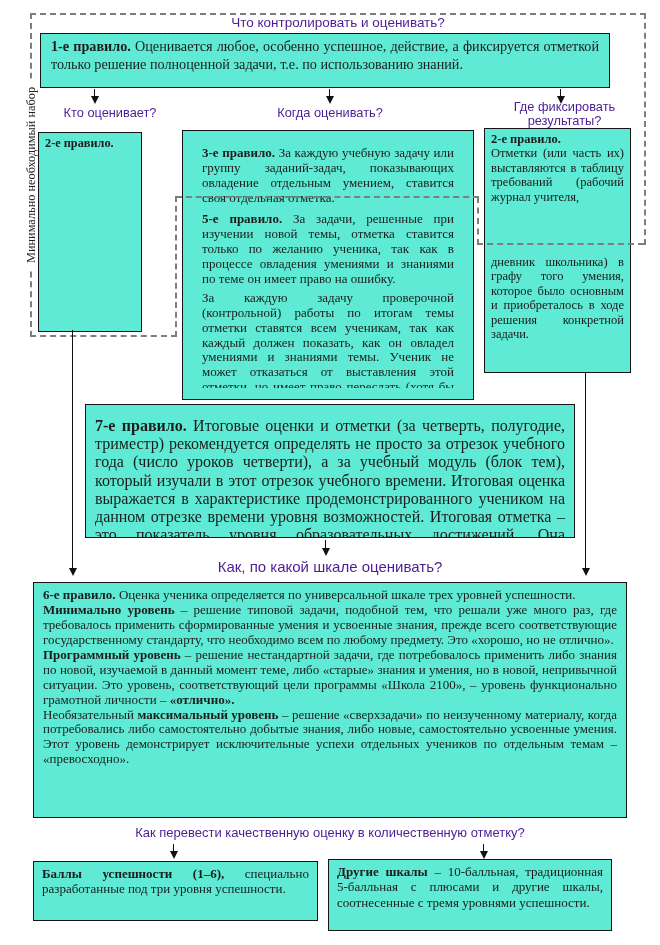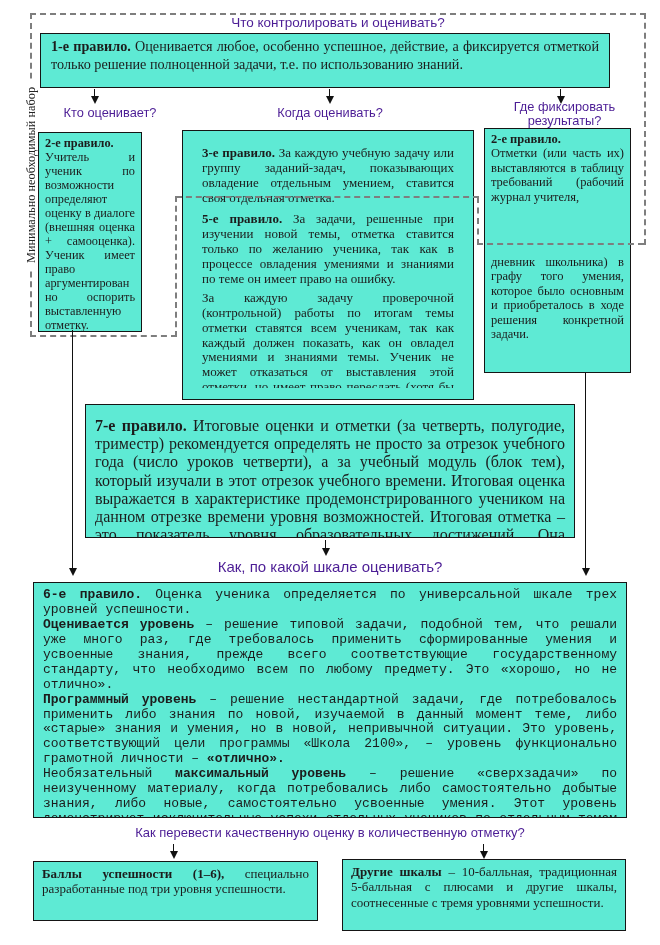--- a/index.html
+++ b/index.html
@@ -31,23 +31,23 @@
   .box-r1{left:40px;top:33px;width:570px;height:55px;font-size:14.2px;line-height:1.25;padding:4px 10px;}
   .box-r2{left:38px;top:132px;width:104px;height:200px;font-size:12.3px;line-height:1.14;padding:3px 6px;overflow-wrap:break-word;}
   .box-r35{left:182px;top:130px;width:292px;height:270px;display:flex;flex-direction:column;padding:11px;font-size:13px;line-height:1.15;}
   .part3{height:64px;padding:4px 8px;overflow:hidden;box-sizing:border-box;}
   .part5{flex:1;padding:6px 8px 4px;overflow:hidden;}
   .part5 .p2{margin-top:4px;}
   .box-r4{left:484px;top:128px;width:147px;height:245px;font-size:12.5px;line-height:1.15;overflow-wrap:break-word;}
   .r4p1{position:absolute;top:3px;left:6px;right:6px;height:106px;overflow:hidden;text-align:justify;}
   .r4p2{position:absolute;top:126px;left:6px;right:6px;bottom:3px;overflow:hidden;text-align:justify;}
   .box-r7{left:85px;top:404px;width:490px;height:134px;font-size:16px;line-height:1.14;padding:12px 9px;}
-  .box-r6{left:33px;top:582px;width:594px;height:236px;font-size:13px;line-height:1.15;padding:5px 9px;font-family:Liberation Mono, monospace;}
+  .box-r6{left:33px;top:582px;width:594px;height:236px;font-size:13px;line-height:1.15;padding:5px 9px;}
   .box-bl{left:33px;top:861px;width:285px;height:60px;font-size:13px;line-height:1.18;padding:4px 8px;}
-  .box-br{left:342px;top:859px;width:284px;height:72px;font-size:13px;line-height:1.18;padding:4px 8px;}
+  .box-br{left:328px;top:859px;width:284px;height:72px;font-size:13px;line-height:1.18;padding:4px 8px;}
   .hd-title{left:30px;top:15px;width:616px;font-size:13.5px;}
   .hd-who{left:30px;top:106px;width:160px;font-size:12.8px;}
   .hd-when{left:240px;top:106px;width:180px;font-size:12.8px;}
   .hd-where{left:487px;top:100px;width:155px;font-size:12.8px;}
   .hd-scale{left:80px;top:559px;width:500px;font-size:15px;}
   .hd-convert{left:0;top:826px;width:660px;font-size:13px;}
 </style>
 </head>
 <body>
 
@@ -74,21 +74,20 @@
   <div class="varrow" style="left:90px;top:89px;height:15px;"></div>
   <div class="varrow" style="left:325px;top:89px;height:15px;"></div>
   <div class="varrow" style="left:556px;top:89px;height:15px;"></div>
 
   <div class="hd hd-who">Кто оценивает?</div>
   <div class="hd hd-where">Где фиксировать результаты?</div>
   <div class="hd hd-when">Когда оценивать?</div>
 
   <div class="box box-r2">
     <b class="lead-block">2-е правило.</b>
-    <span>Учитель и ученик по возможности определяют оценку в диалоге (внешняя оценка + самооценка). Ученик имеет право аргументированно оспорить выставленную отметку.</span>
   </div>
 
   <div class="box box-r35">
     <div class="part3">
       <b class="lead">3-е правило.</b><span> За каждую учебную задачу или группу заданий-задач, показывающих овладение отдельным умением, ставится своя отдельная отметка.</span>
     </div>
     <div class="part5">
       <p class="pp"><b class="lead">5-е правило.</b><span> За задачи, решенные при изучении новой темы, отметка ставится только по желанию ученика, так как в процессе овладения умениями и знаниями по теме он имеет право на ошибку.</span></p>
       <p class="pp p2">За каждую задачу проверочной (контрольной) работы по итогам темы отметки ставятся всем ученикам, так как каждый должен показать, как он овладел умениями и знаниями темы. Ученик не может отказаться от выставления этой отметки, но имеет право пересдать (хотя бы один раз).</p>
     </div>
@@ -107,21 +106,21 @@
 
   <div class="box box-r7">
     <p class="pp"><b class="lead">7-е правило.</b><span> Итоговые оценки и отметки (за четверть, полугодие, триместр) рекомендуется определять не просто за отрезок учебного года (число уроков четверти), а за учебный модуль (блок тем), который изучали в этот отрезок учебного времени. Итоговая оценка выражается в характеристике продемонстрированного учеником на данном отрезке времени уровня возможностей. Итоговая отметка – это показатель уровня образовательных достижений. Она высчитывается как среднеарифметическое текущих отметок, выставленных с согласия ученика, и обязательных отметок за проверочные и контрольные работы с учетом их возможной пересдачи.</span></p>
   </div>
 
   <div class="varrow" style="left:321px;top:540px;height:16px;"></div>
   <div class="hd hd-scale">Как, по какой шкале оценивать?</div>
 
   <div class="box box-r6">
     <p class="pp"><b class="lead">6-е правило.</b><span> Оценка ученика определяется по универсальной шкале трех уровней успешности.</span></p>
-    <p class="pp"><span></span><b class="lead">Оценивается уровень</b><span> – решение типовой задачи, подобной тем, что решали уже много раз, где требовалось применить сформированные умения и усвоенные знания, прежде всего соответствующие государственному стандарту, что необходимо всем по любому предмету. Это «хорошо, но не отлично».</span><b class="lead"></b></p>
+    <p class="pp"><span></span><b class="lead">Минимально уровень</b><span> – решение типовой задачи, подобной тем, что решали уже много раз, где требовалось применить сформированные умения и усвоенные знания, прежде всего соответствующие государственному стандарту, что необходимо всем по любому предмету. Это «хорошо, но не отлично».</span><b class="lead"></b></p>
     <p class="pp"><span></span><b class="lead">Программный уровень</b><span> – решение нестандартной задачи, где потребовалось применить либо знания по новой, изучаемой в данный момент теме, либо «старые» знания и умения, но в новой, непривычной ситуации. Это уровень, соответствующий цели программы «Школа 2100», – уровень функционально грамотной личности – </span><b class="lead">«отлично».</b></p>
     <p class="pp"><span>Необязательный </span><b class="lead">максимальный уровень</b><span> – решение «сверхзадачи» по неизученному материалу, когда потребовались либо самостоятельно добытые знания, либо новые, самостоятельно усвоенные умения. Этот уровень демонстрирует исключительные успехи отдельных учеников по отдельным темам – «превосходно».</span><b class="lead"></b></p>
   </div>
 
   <div class="hd hd-convert">Как перевести качественную оценку в количественную отметку?</div>
   <div class="varrow" style="left:169px;top:844px;height:15px;"></div>
   <div class="varrow" style="left:479px;top:844px;height:15px;"></div>
 
   <div class="box box-bl">
     <p class="pp"><b class="lead">Баллы успешности (1–6),</b><span> специально разработанные под три уровня успешности.</span></p>

